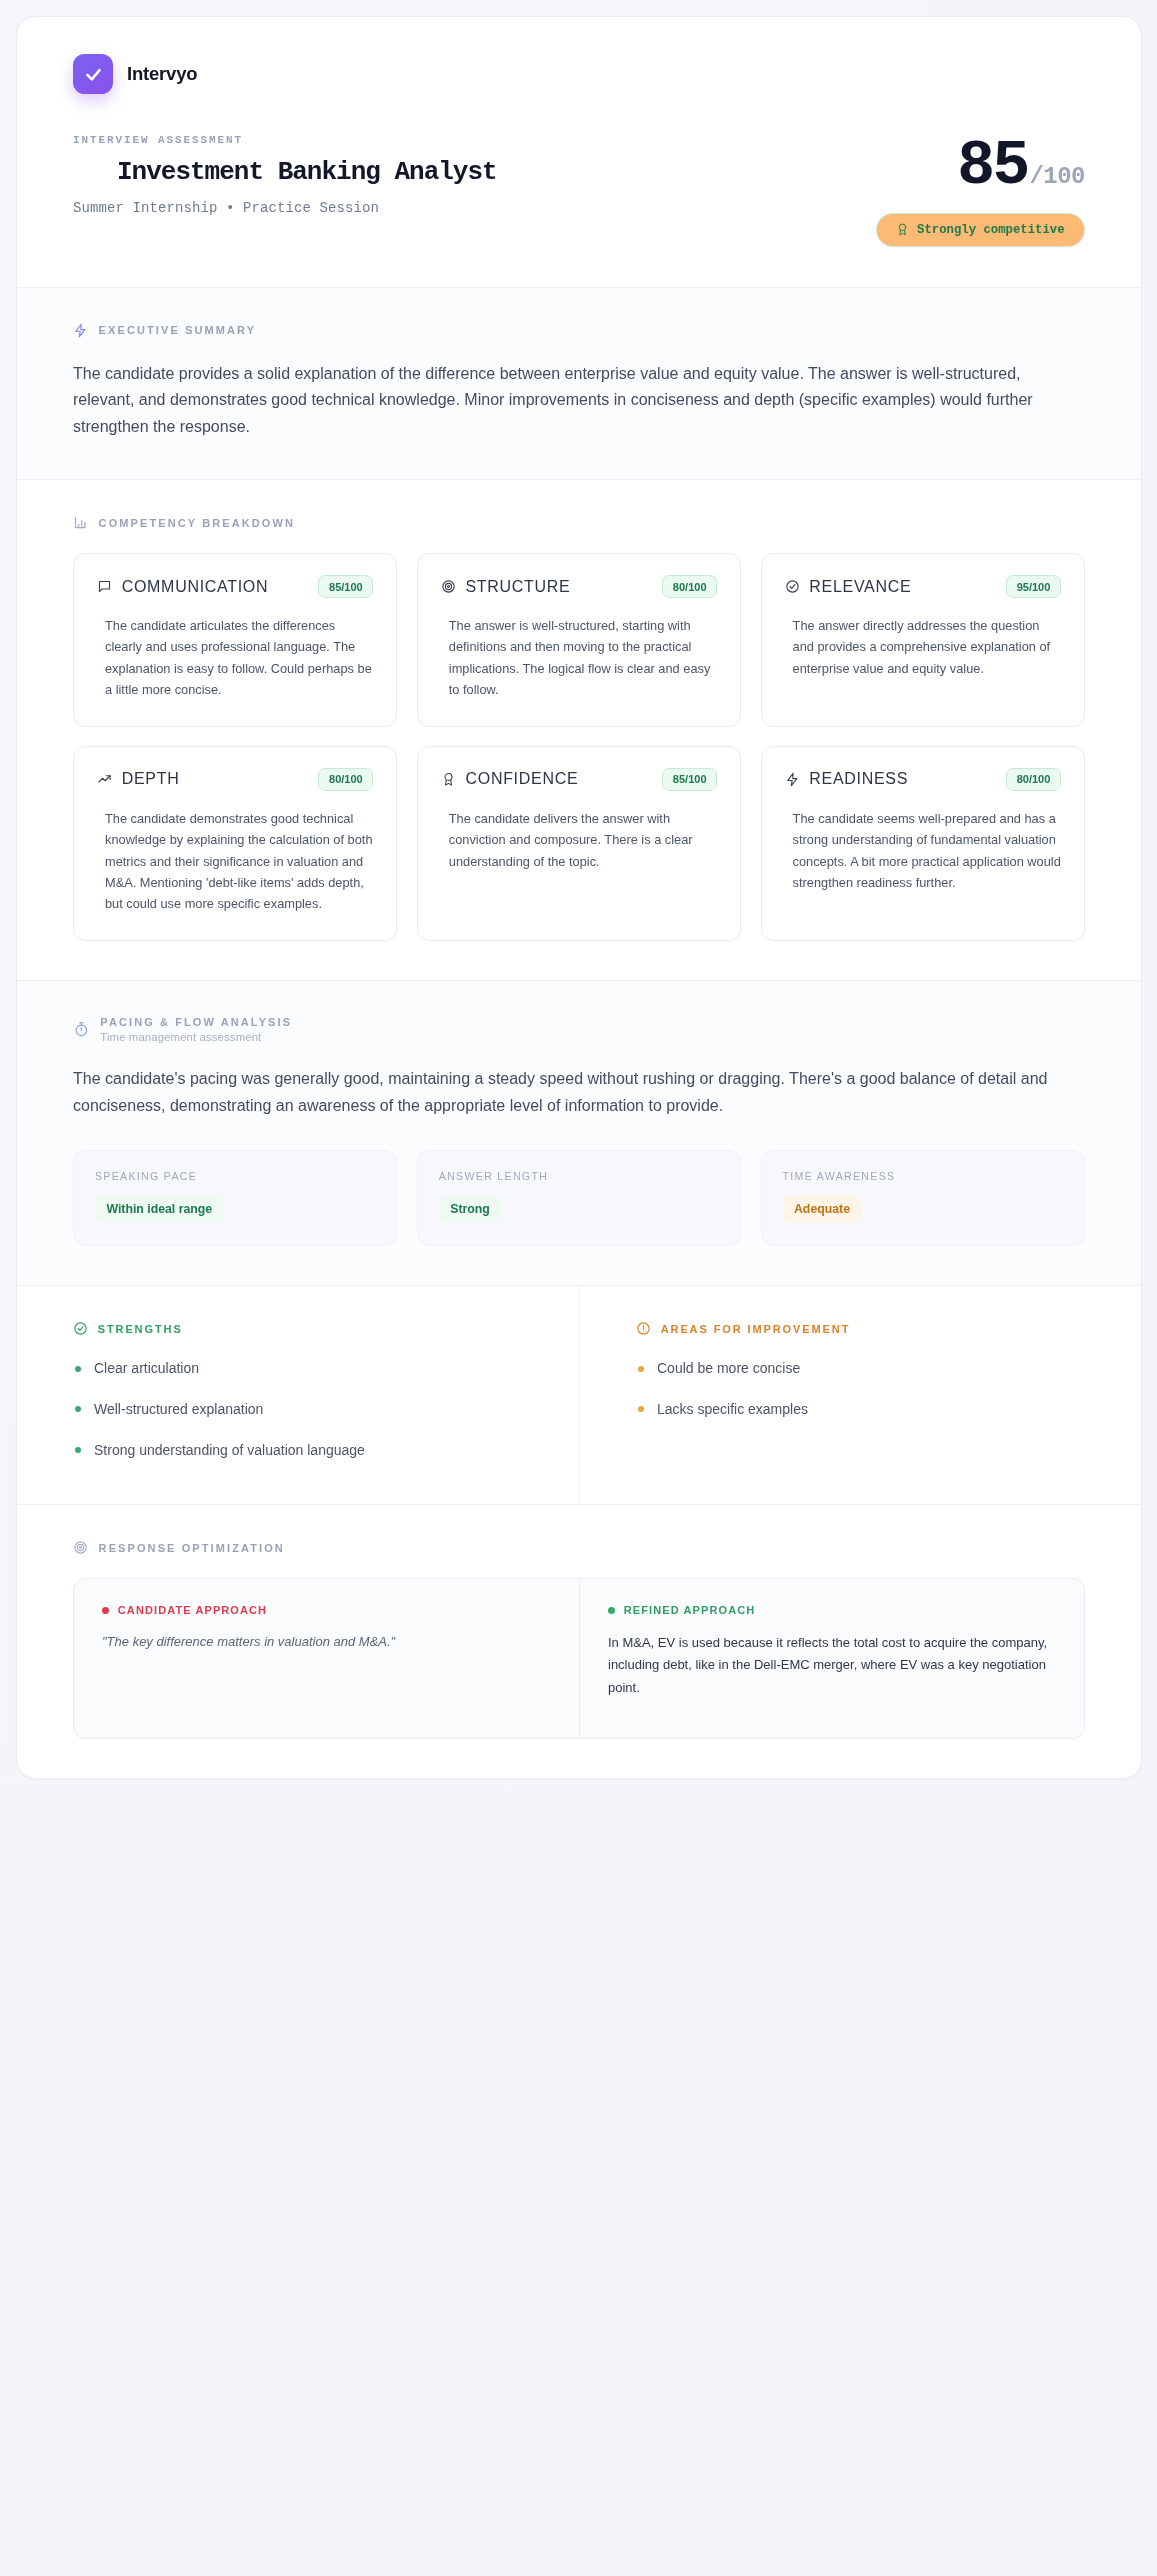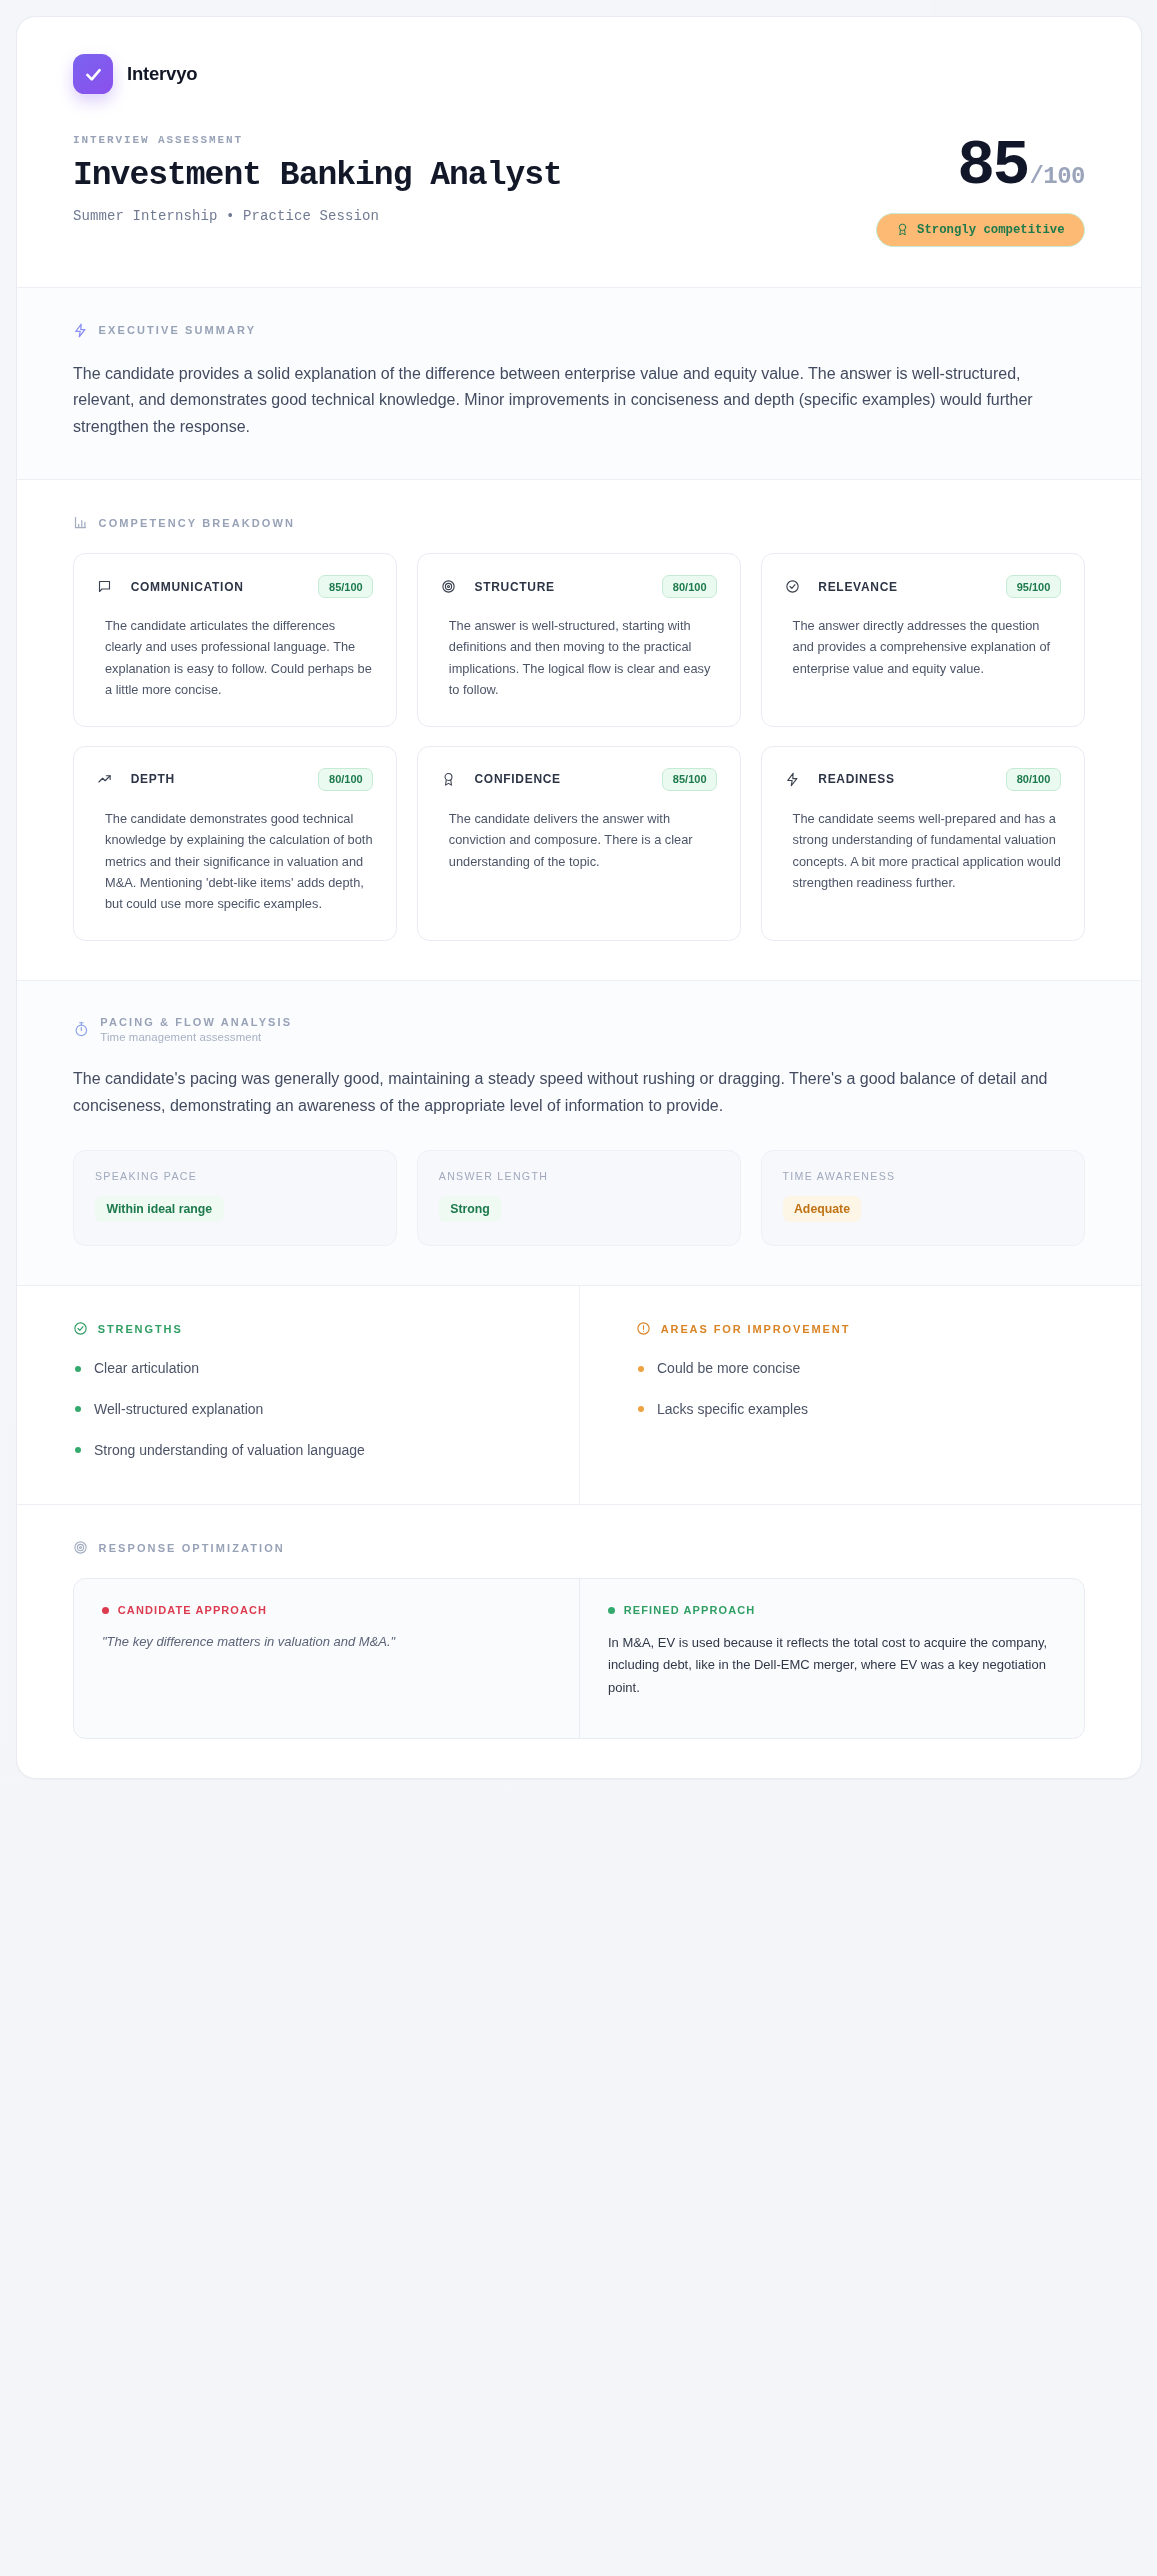--- a/index.html
+++ b/index.html
@@ -40,22 +40,22 @@
   }
   .brand-name { font-size: 18.5px; font-weight: 700; color: #121725; letter-spacing: -0.2px; }
 
   .hdr-row { display: flex; justify-content: space-between; align-items: flex-start; font-family: Liberation Mono, monospace; }
 
   .eyebrow {
     font-size: 11px; font-weight: 700; letter-spacing: 1.9px;
     color: #99a3b8; text-transform: uppercase; margin-bottom: 12.3px;
   }
   .title {
-    font-size: 33px; font-weight: 700; color: #131828;
-    letter-spacing: -1px; line-height: 1.08; margin-bottom: 14px;
+    font-size: 26px; font-weight: 700; color: #131828;
+    letter-spacing: -1px; line-height: 1.08; margin-bottom: 14px; margin-left: 44px;
   }
   .subtitle { font-size: 14px; color: #707b92; letter-spacing: 0.1px; }
 
   .score-wrap { text-align: right; padding-top: 3.5px; }
   .score-line { display: flex; align-items: baseline; justify-content: flex-end; }
   .score-num {
     font-size: 63px; font-weight: 800; color: #111628;
     letter-spacing: -2.6px; line-height: .92;
   }
   .score-den { font-size: 24px; font-weight: 700; color: #9aa4ba; letter-spacing: -0.5px; margin-left: 1.8px; }
@@ -83,22 +83,22 @@
 
   
   .grid3 { display: grid; grid-template-columns: repeat(3,1fr); gap: 19.4px; }
 
   .comp {
     border: 0.9px solid #e8ebf2; border-radius: 12.3px;
     padding: 21px 23px 25px 23px; background: #fff;
   }
   .comp-top { display: flex; align-items: center; gap: 9.7px; margin-bottom: 16.7px; }
   .comp-name {
-    font-size: 12px; font-weight: 700; letter-spacing: 0.7px;
-    color: #2c3446; text-transform: uppercase; white-space: nowrap; margin-left: 9px;
+    font-size: 16px; font-weight: 400; letter-spacing: 0.7px;
+    color: #2c3446; text-transform: uppercase; white-space: nowrap;
   }
   .comp-score {
     margin-left: auto; background: #eafaf0; border: 0.9px solid #c5ebd5;
     color: #1d7a4c; font-size: 11px; font-weight: 700;
     padding: 4.4px 9.7px; border-radius: 7px; white-space: nowrap;
   }
   .comp-body { font-size: 12.8px; line-height: 1.68; color: #4c5568; margin-left: 8px; }
 
   
   .chips { display: grid; grid-template-columns: repeat(3,1fr); gap: 19.4px; margin-top: 30px; }

